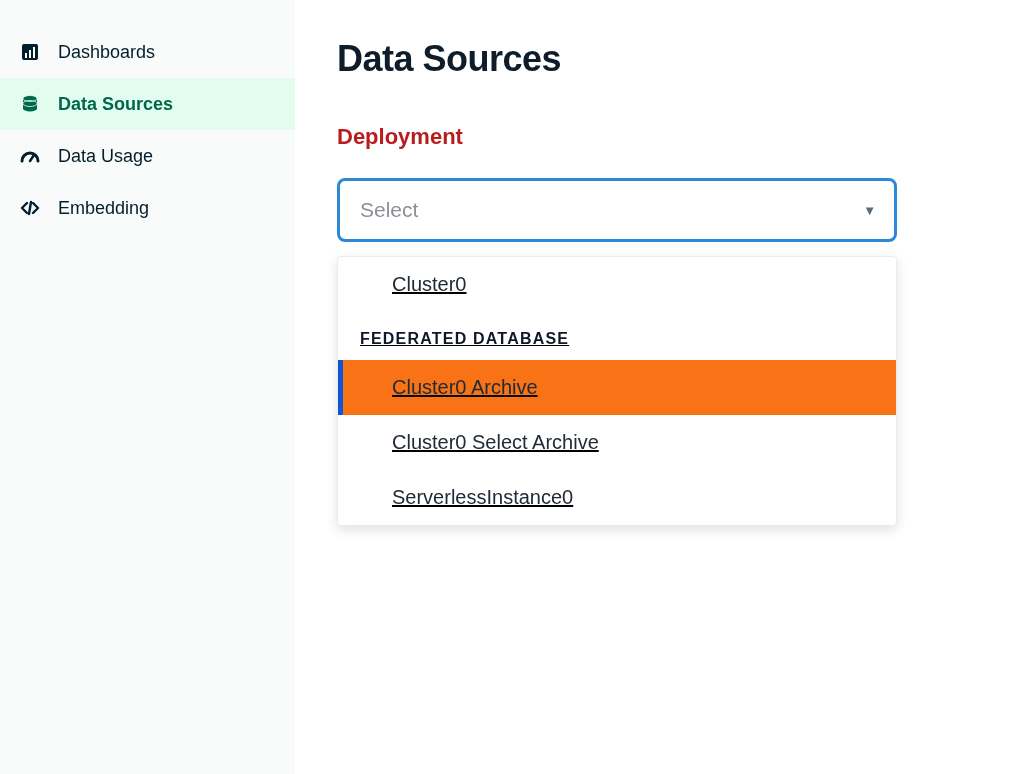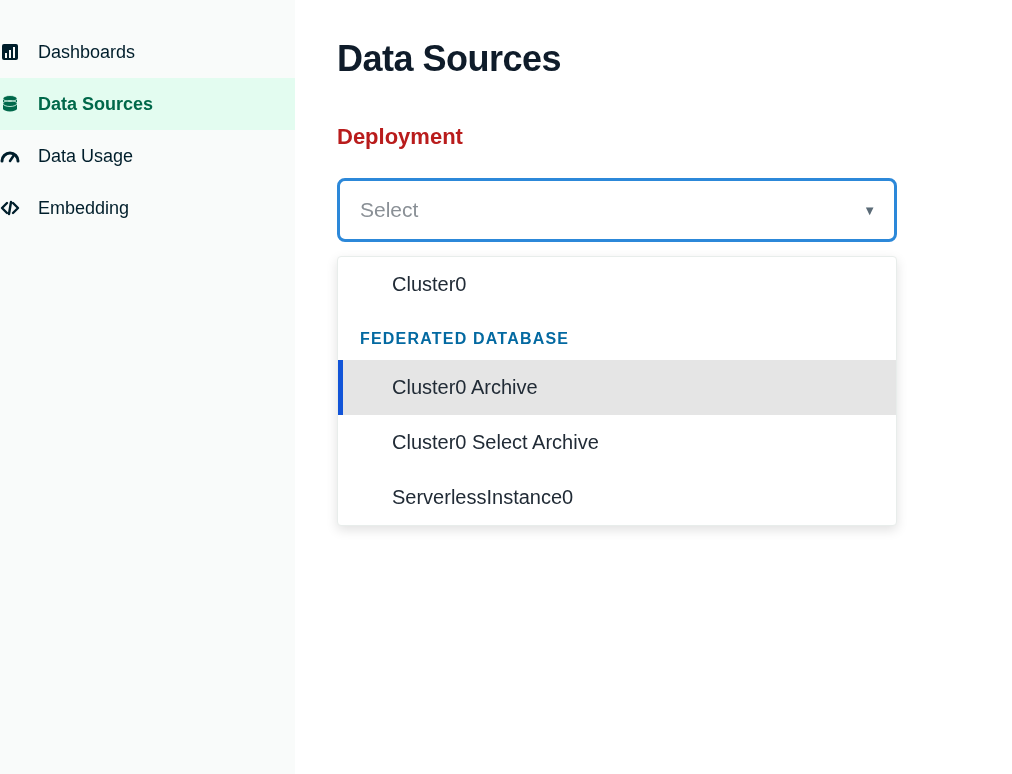--- a/index.html
+++ b/index.html
@@ -14,20 +14,21 @@
     .sidebar {
       width: 295px;
       background: #f9fbfa;
       padding-top: 26px;
       flex-shrink: 0;
     }
     .sidebar-item {
       display: flex;
       align-items: center;
       height: 52px;
+      padding-left: 20px;
       cursor: pointer;
       color: #001e2b;
       font-size: 18px;
       font-weight: 500;
     }
     .sidebar-item.active {
       background: #e3fcf0;
       color: #00684a;
       font-weight: 700;
     }
@@ -85,50 +86,51 @@
       width: 560px;
       background: #fff;
       border: 1px solid #e8edeb;
       border-radius: 4px;
       box-shadow: 0 4px 12px rgba(0,0,0,0.12);
       position: absolute;
       top: 78px;
       left: 0;
       max-height: 480px;
       overflow-y: scroll;
+      text-decoration: underline;
     }
     
     .dropdown::-webkit-scrollbar { width: 16px; }
     .dropdown::-webkit-scrollbar-track { background: #f1f1f1; }
     .dropdown::-webkit-scrollbar-thumb { background: #c2c2c2; }
     .dropdown::-webkit-scrollbar-button:single-button {
       background: #f1f1f1;
       height: 16px;
     }
 
     .dd-group-header {
       padding: 18px 22px 12px 22px;
-      color: #0369a1;
+      color: #0f172a;
       font-size: 16px;
       font-weight: 800;
       letter-spacing: 1.2px;
       text-transform: uppercase;
       border-top: 1px solid #e8edeb;
     }
     .dd-group-header.first { border-top: none; }
     .dd-option {
       padding: 16px 22px 16px 54px;
       font-size: 20px;
       color: #212b36;
       font-weight: 500;
       cursor: pointer;
       position: relative;
     }
     .dd-option.highlighted {
-      background: #e5e5e5;
+      background: #f97316;
     }
     .dd-option.highlighted::before {
       content: "";
       position: absolute;
       left: 0; top: 0; bottom: 0;
       width: 5px;
       background: #1254d8;
     }
   </style>
 </head>

